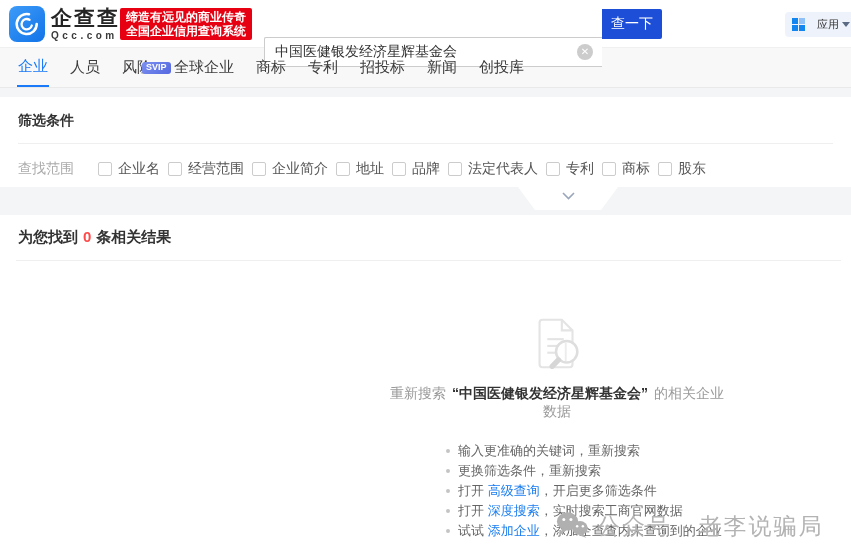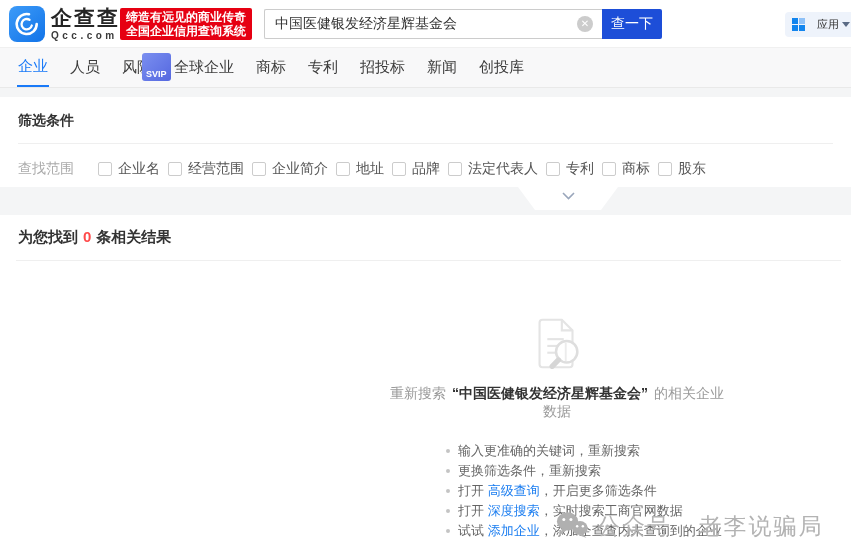--- a/index.html
+++ b/index.html
@@ -13,42 +13,42 @@
   .logo { display:flex; align-items:center; cursor:pointer; }
   .logo-icon { width:36px; height:36px; border-radius:8px;
     background:linear-gradient(140deg,#3d9bf8,#1173e8);
     display:flex; align-items:center; justify-content:center; }
   .logo-text { margin-left:6px; line-height:1; }
   .logo-brand { font-size:21px; font-weight:bold; color:#252525; letter-spacing:2px; }
   .logo-domain { font-size:10px; font-weight:bold; color:#3a3a3a; letter-spacing:3.5px; margin-top:3px; }
   .slogan { background:#e60012; color:#fff; font-size:12px; font-weight:bold;
     line-height:14px; padding:2px 6px; border-radius:2px; white-space:nowrap; }
   .search-wrap { display:flex; margin-left:12px; height:30px; }
-  .search-box { position:relative; }
+  .search-box { position:relative;margin-top:28px; }
   .search-input { width:338px; height:30px; border:1px solid #ccc; border-right:none;
     border-radius:2px 0 0 2px; padding:0 32px 0 10px; font-size:14px; color:#333; outline:none; }
   .clear-btn { position:absolute; right:9px; top:7px; width:16px; height:16px; border-radius:50%;
     background:#ccc; color:#fff; font-size:10px; line-height:16px; text-align:center; cursor:pointer; }
   .search-btn { width:60px; height:30px; background:#1d4ed8; color:#fff; border:none;
     font-size:14px; border-radius:0 2px 2px 0; cursor:pointer; }
   .header-spacer { flex:1; }
   .apps-btn { position:absolute; right:-7px; top:12px; height:25px; background:#eef3fb;
     border-radius:4px; display:flex; align-items:center; padding:0 8px 0 7px; cursor:pointer; }
   .apps-label { font-size:11px; color:#333; margin:0 3px 0 12px; }
   .caret { width:0; height:0; border-left:4px solid transparent; border-right:4px solid transparent;
     border-top:5px solid #5a6b85; }
 
   
   .nav { height:40px; background:#f8f8f9; border-bottom:1px solid #e9e9e9;
     display:flex; align-items:stretch; padding-left:17px; gap:20px; flex:none; }
   .nav-tab { position:relative; display:flex; align-items:center; font-size:15px; color:#3c3c3c;
     cursor:pointer; padding:0 1px; }
   .nav-tab.active { color:#1a7af8; border-bottom:2px solid #1a7af8; }
-  .svip-badge { position:absolute; top:5px; left:21px; background:linear-gradient(135deg,#7b8ff0,#5568e0);
-    color:#fff; font-size:9px; font-weight:bold; padding:17px 4px 2px; border-radius:3px; line-height:1; }
+  .svip-badge { position:absolute; top:14px; left:21px; background:linear-gradient(135deg,#7b8ff0,#5568e0);
+    color:#fff; font-size:9px; font-weight:bold; padding:1px 4px 2px; border-radius:3px; line-height:1; }
 
   .gap { height:9px; background:#f4f5f6; flex:none; }
 
   
   .filter-panel { background:#fff; height:90px; padding:15px 18px 0; flex:none; }
   .filter-title { font-size:14px; font-weight:bold; color:#333; }
   .filter-divider { border-top:1px solid #efefef; margin-top:13px; }
   .filter-row { display:flex; align-items:center; gap:8px; padding-top:16px;
     white-space:nowrap; overflow:hidden; }
   .scope-label { font-size:14px; color:#aaa; margin-right:16px; }

